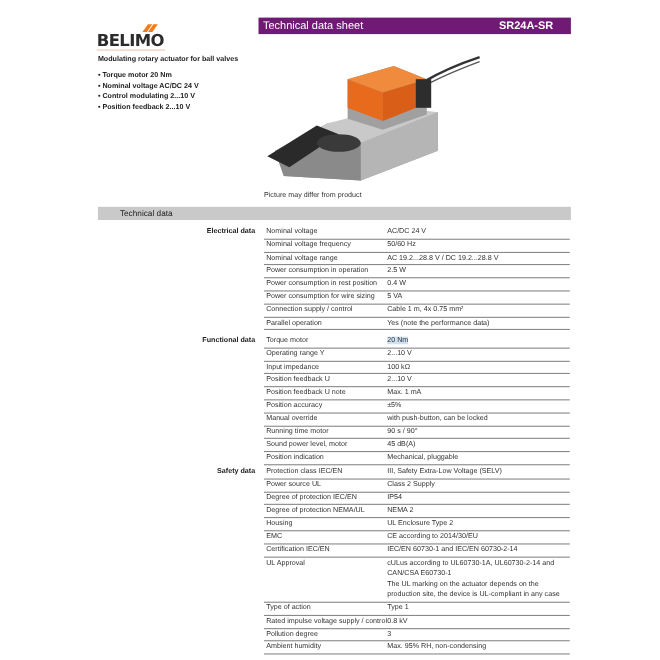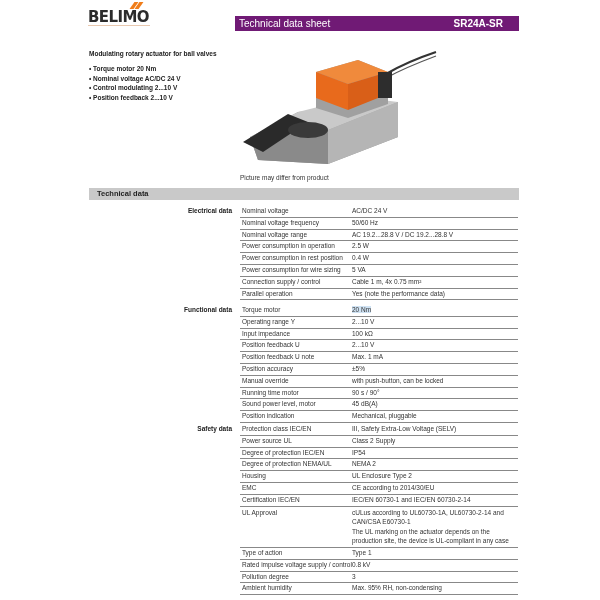--- a/index.html
+++ b/index.html
@@ -1,32 +1,32 @@
 <!DOCTYPE html>
 <html><head>
 <meta charset="utf-8">
 <style>
   html, body { margin: 0; padding: 0; background: #ffffff; }
   body { width: 600px; height: 600px; position: relative; overflow: hidden;
          font-family: "Liberation Sans", sans-serif; color: #222; }
-  .logo { position: absolute; left: 88px; top: 4px; width: 64px; height: 22px; }
+  .logo { position: absolute; left: 88px; top: 24px; width: 64px; height: 22px; }
   .logo-text { position: absolute; left: 0; top: 4px; font-family: "DejaVu Sans", sans-serif;
                font-weight: bold; font-size: 15px; letter-spacing: -0.6px; color: #2b2b2b; }
   .logo-mark { position: absolute; top: -2px; width: 4px; height: 7px; background: #f07d1a; transform: skewX(-35deg); }
   .logo-line { position: absolute; left: 0; top: 21px; width: 62px; height: 1px; background: #e9c9b0; }
   .header-bar { position: absolute; left: 235px; top: 16px; width: 284px; height: 15px; background: #701a75;
                 color: #fff; font-size: 10px; line-height: 15px; }
   .header-bar .title { position: absolute; left: 4px; }
   .header-bar .model { position: absolute; right: 16px; font-weight: bold; }
   .intro { position: absolute; left: 89px; top: 49px; font-size: 6.5px; font-weight: bold; line-height: 10px; }
   .bullets { position: absolute; left: 89px; top: 64px; font-size: 6.5px; font-weight: bold; line-height: 9.6px; }
   .product-img { position: absolute; left: 238px; top: 42px; width: 200px; height: 130px; }
   .caption { position: absolute; left: 240px; top: 174px; font-size: 6.5px; color: #333; }
   .section-bar { position: absolute; left: 89px; top: 188px; width: 430px; height: 12px; background: #c9c9c9; }
-  .section-bar span { position: absolute; left: 8px; top: 1px; font-size: 7.5px; font-weight: bold; color: #222; }
+  .section-bar span { position: absolute; left: 20px; top: 1px; font-size: 7.5px; font-weight: normal; color: #222; }
   .group { position: absolute; left: 0; width: 600px; }
   .group-label { position: absolute; right: 368px; font-size: 6.5px; font-weight: bold; text-align: right; }
   .rows { position: absolute; left: 240px; width: 278px; }
   .row { display: flex; border-bottom: 1px solid #888; font-size: 6.5px; height: 10.8px; line-height: 10.8px; }
   .row .k { width: 110px; padding-left: 2px; color: #333; }
   .row .v { flex: 1; color: #333; }
   .row.tall { height: auto; line-height: 9.6px; padding-top: 1px; padding-bottom: 1px; }
   .hl { background: #cfe2f3; }
 </style>
 </head>

